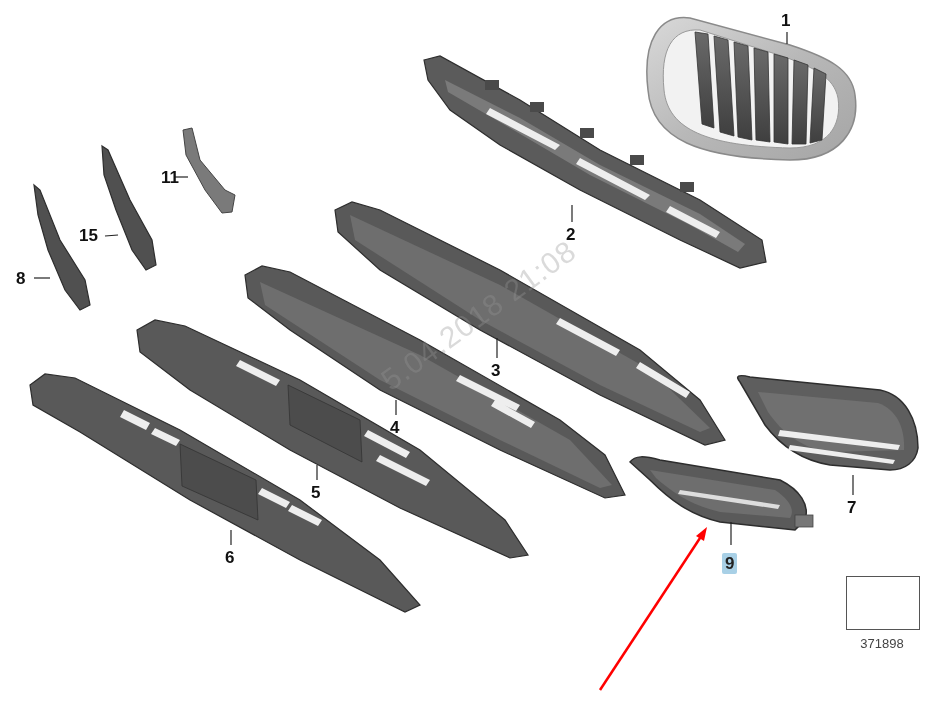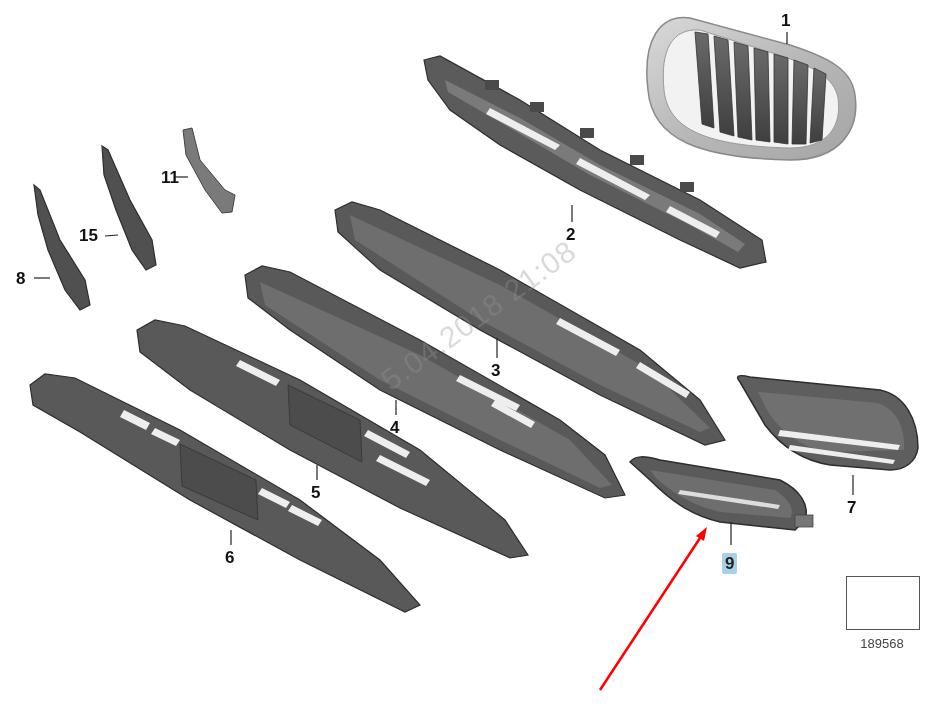--- a/index.html
+++ b/index.html
@@ -143,13 +143,13 @@
 <div class="callout" style="left:390px; top:419px;">4</div>
 <div class="callout" style="left:311px; top:484px;">5</div>
 <div class="callout" style="left:225px; top:549px;">6</div>
 <div class="callout" style="left:847px; top:499px;">7</div>
 <div class="callout" style="left:16px; top:270px;">8</div>
 <div class="callout hl" style="left:722px; top:553px;">9</div>
 <div class="callout" style="left:79px; top:227px;">15</div>
 <div class="callout" style="left:161px; top:169px;">11</div>
 
 <div class="refbox"></div>
-<div class="refnum">189568</div>
+<div class="refnum">371898</div>
 
 </body></html>

